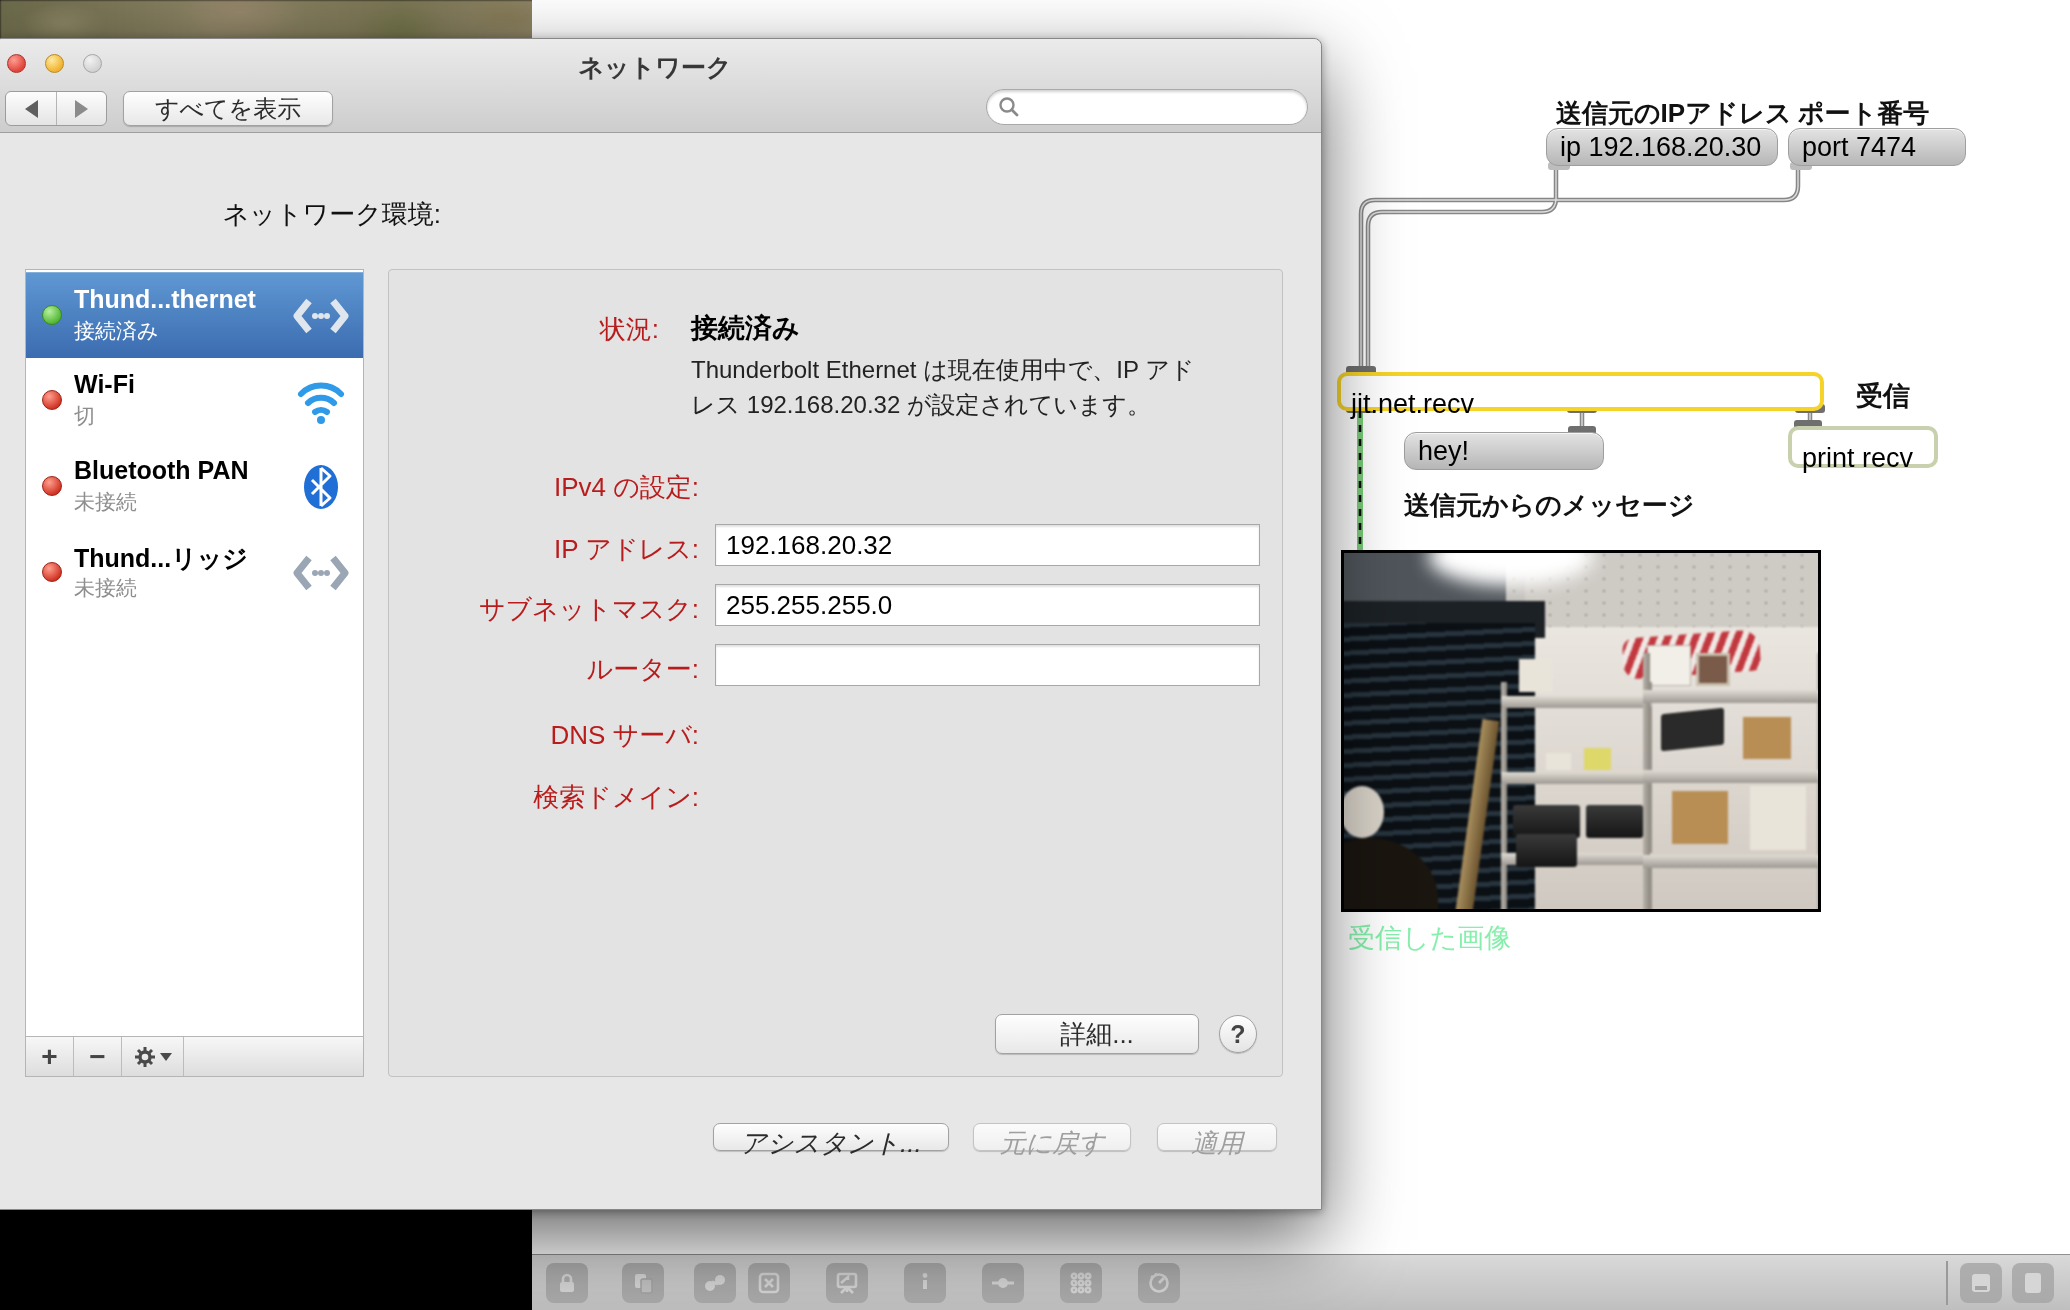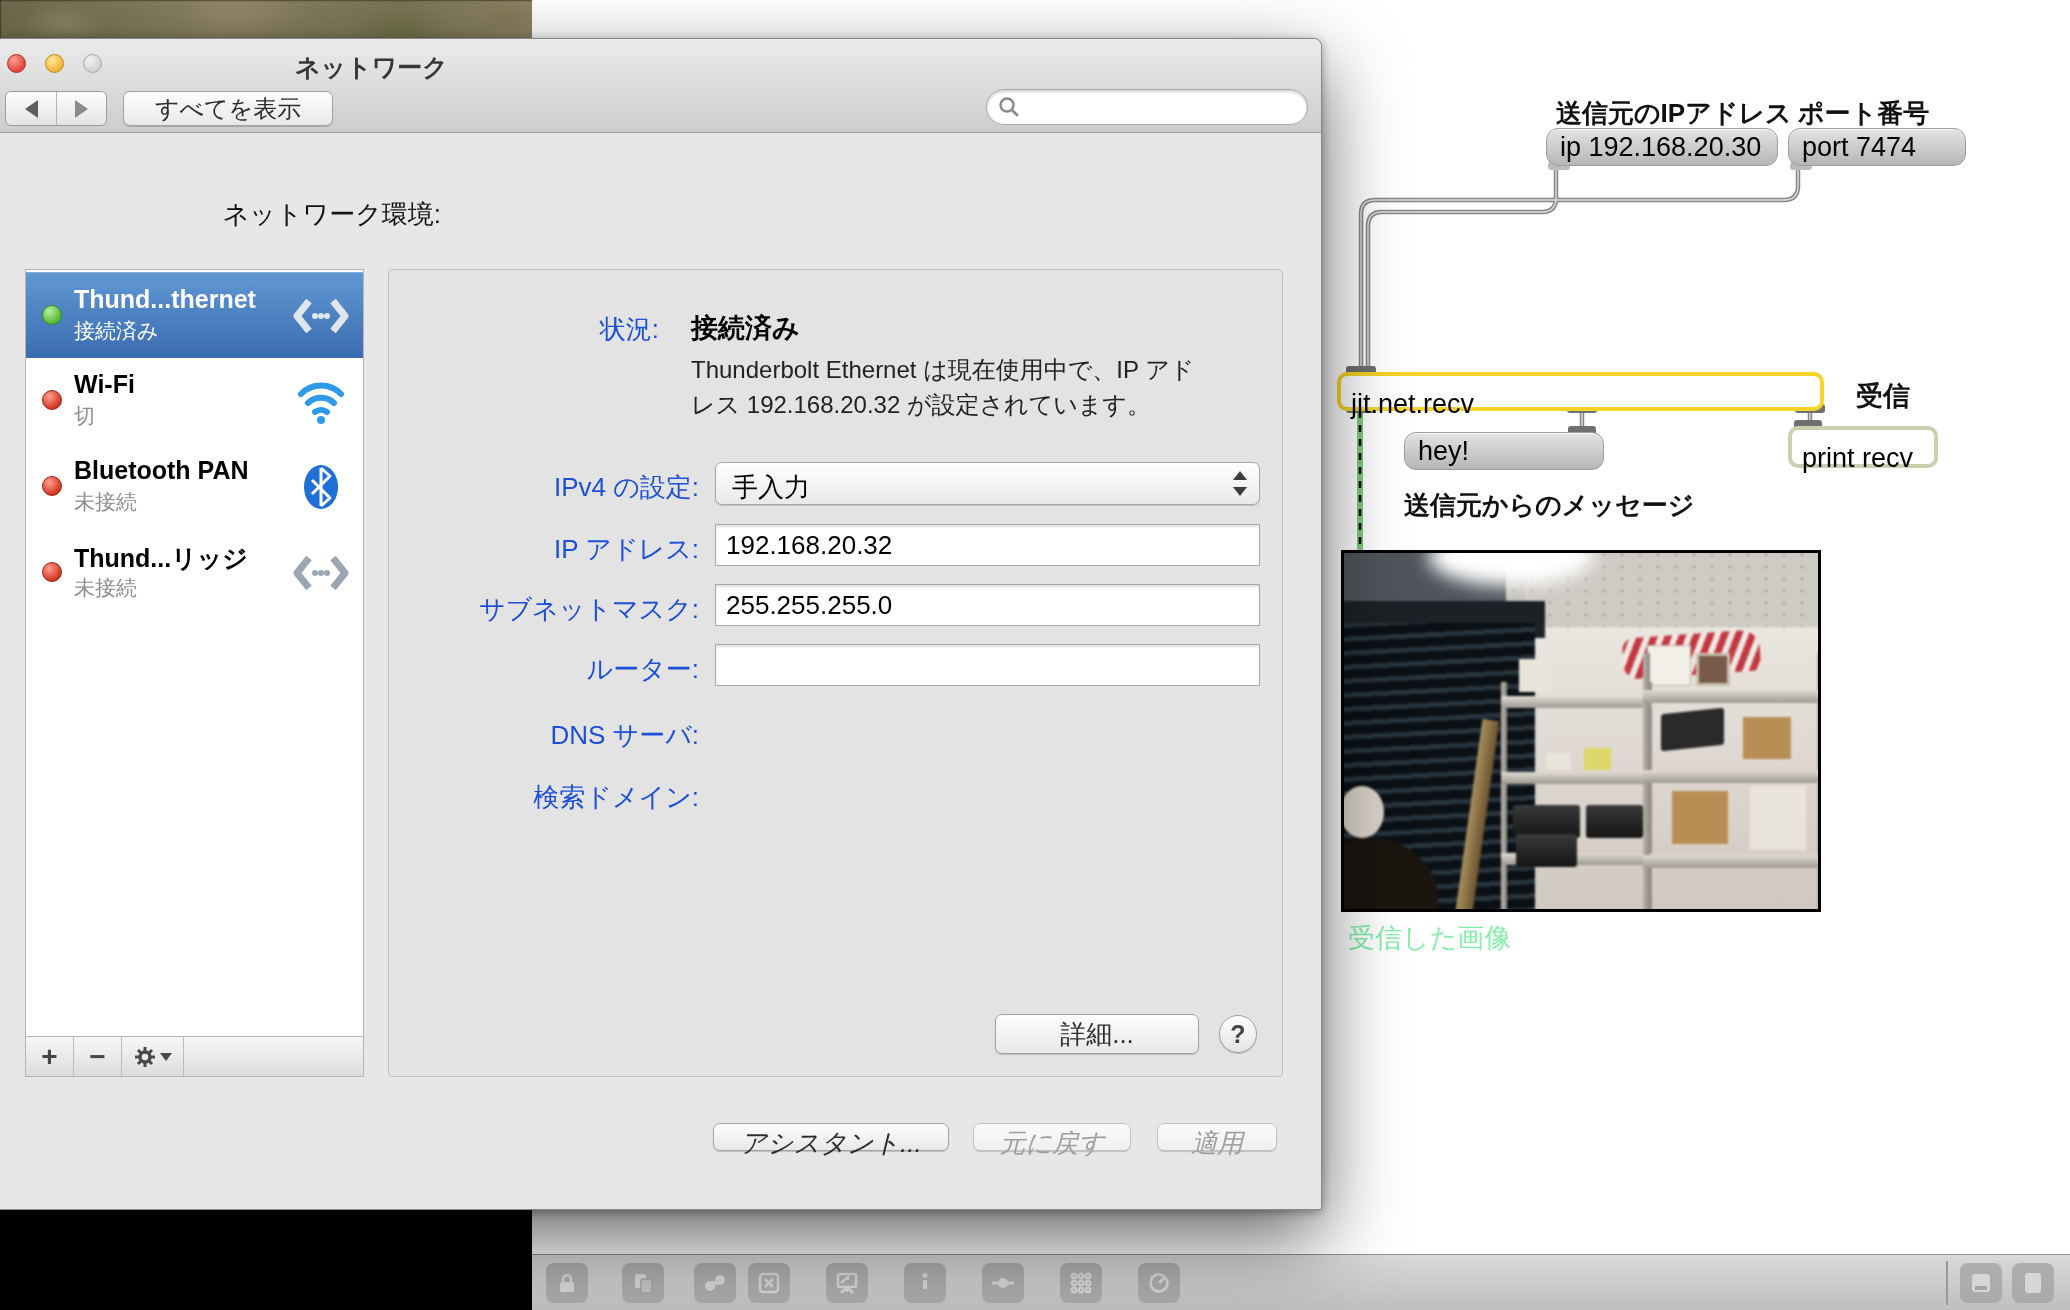--- a/index.html
+++ b/index.html
@@ -98,21 +98,21 @@
   .net-window { left:-6px; top:38px; width:1328px; height:1172px; background:#e7e7e7;
     border-radius:8px 8px 0 0; border:1px solid #888;
     box-shadow:0 30px 80px rgba(0,0,0,.60), 0 2px 10px rgba(0,0,0,.35); }
   .net-header { position:absolute; left:0; top:0; width:100%; height:94px;
     background:linear-gradient(#ebebeb,#cdcdcd); border-bottom:1px solid #9f9f9f;
     border-radius:8px 8px 0 0; }
   .nw-light { top:15px; width:19px; height:19px; border-radius:50%; }
   .nw-red { background:radial-gradient(circle at 35% 30%, #ff9d92, #e0443a 70%); border:1px solid #b03028; }
   .nw-yellow { background:radial-gradient(circle at 35% 30%, #ffe9a0, #f0b32e 70%); border:1px solid #bb8a1e; }
   .nw-gray { background:radial-gradient(circle at 35% 30%, #f2f2f2, #d2d2d2 70%); border:1px solid #a6a6a6; }
-  .net-title { top:12px; left:300px; width:720px; font-size:25px;
+  .net-title { top:12px; left:300px; width:720px; text-align:center; font-size:25px;
     font-weight:bold; color:#373737; }
   .navseg { top:52px; left:10px; width:102px; height:35px; border:1px solid #9c9c9c; border-radius:6px;
     background:linear-gradient(#fdfdfd,#e4e4e4); display:flex; }
   .navseg .seg { width:50%; display:flex; align-items:center; justify-content:center; }
   .navseg .seg+.seg { border-left:1px solid #b5b5b5; }
   .tri-left { width:0; height:0; border-top:9px solid transparent; border-bottom:9px solid transparent;
     border-right:13px solid #5f5f5f; }
   .tri-right { width:0; height:0; border-top:9px solid transparent; border-bottom:9px solid transparent;
     border-left:13px solid #8b8b8b; }
   .btn { border:1px solid #a2a2a2; border-radius:7px; background:linear-gradient(#fefefe,#e8e8e8);
@@ -144,21 +144,21 @@
   .sel .sname, .sel .sstat { color:#fff; }
   .sicon { position:absolute; right:14px; top:18px; width:56px; height:50px; }
   .sidebar-foot { position:absolute; left:0; bottom:0; width:337px; height:40px;
     background:linear-gradient(#f7f7f7,#dddddd); border-top:1px solid #b5b5b5; display:flex; }
   .sfbtn { width:48px; height:100%; border-right:1px solid #bcbcbc; display:flex;
     align-items:center; justify-content:center; font-size:28px; color:#444; font-weight:bold; }
   .sfbtn.gear { width:62px; }
 
   .panel { top:230px; left:393px; width:895px; height:808px; background:#e3e3e3;
     border:1px solid #c2c2c2; border-radius:4px; }
-  .plabel { position:absolute; text-align:right; font-size:26px; color:#1d4ed8; white-space:nowrap; }
+  .plabel { position:absolute; text-align:right; font-size:26px; color:#b91c1c; white-space:nowrap; }
   .pbold { position:absolute; font-size:27px; font-weight:bold; color:#000; }
   .pdesc { position:absolute; font-size:24px; color:#222; line-height:35px; }
   .tfield { position:absolute; background:#fff; border:1px solid #a8a8a8; font-size:26px;
     color:#000; padding:5px 10px 0 10px; box-shadow:inset 0 2px 2px rgba(0,0,0,.12); }
   .adv-btn { position:absolute; left:606px; top:744px; width:204px; height:40px; font-size:26px; line-height:38px; }
   .help-btn { position:absolute; left:830px; top:745px; width:38px; height:38px; border-radius:50%;
     border:1px solid #a2a2a2; background:linear-gradient(#fefefe,#e4e4e4); text-align:center;
     font-size:25px; font-weight:bold; color:#444; line-height:36px; box-shadow:0 1px 1px rgba(0,0,0,.2); }
 
   .foot-btn { position:absolute; height:28px; font-size:26px; line-height:38px;font-style:italic; }
@@ -431,27 +431,20 @@
       </div>
     </div>
 
     <div class="abs panel">
       <div class="plabel" style="left:60px;top:42px;width:210px">状況:</div>
       <div class="pbold" style="left:302px;top:40px">接続済み</div>
       <div class="pdesc" style="left:302px;top:82px">Thunderbolt Ethernet は現在使用中で、IP アド</div>
       <div class="pdesc" style="left:302px;top:117px">レス 192.168.20.32 が設定されています。</div>
 
       <div class="plabel" style="left:20px;top:200px;width:290px">IPv4 の設定:</div>
-      <div class="popup" style="position:absolute;left:326px;top:192px;width:545px;height:43px">
-        <span class="pval">手入力</span>
-        <span class="stepper">
-            <span class="up"></span>
-            <span class="dn"></span>
-          </span>
-      </div>
 
       <div class="plabel" style="left:20px;top:262px;width:290px">IP アドレス:</div>
       <div class="tfield" style="left:326px;top:254px;width:545px;height:42px">192.168.20.32</div>
 
       <div class="plabel" style="left:20px;top:322px;width:290px">サブネットマスク:</div>
       <div class="tfield" style="left:326px;top:314px;width:545px;height:42px">255.255.255.0</div>
 
       <div class="plabel" style="left:20px;top:382px;width:290px">ルーター:</div>
       <div class="tfield" style="left:326px;top:374px;width:545px;height:42px"></div>
 

